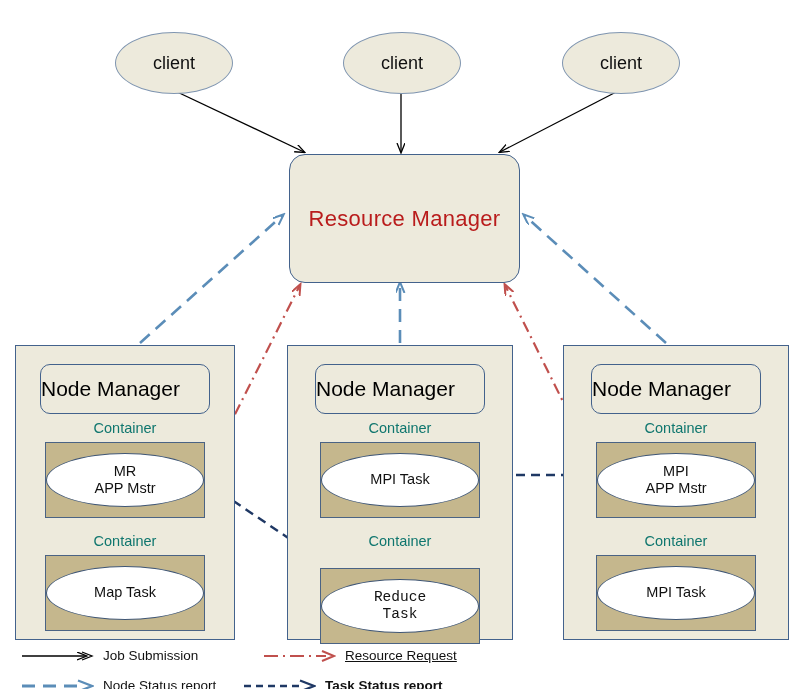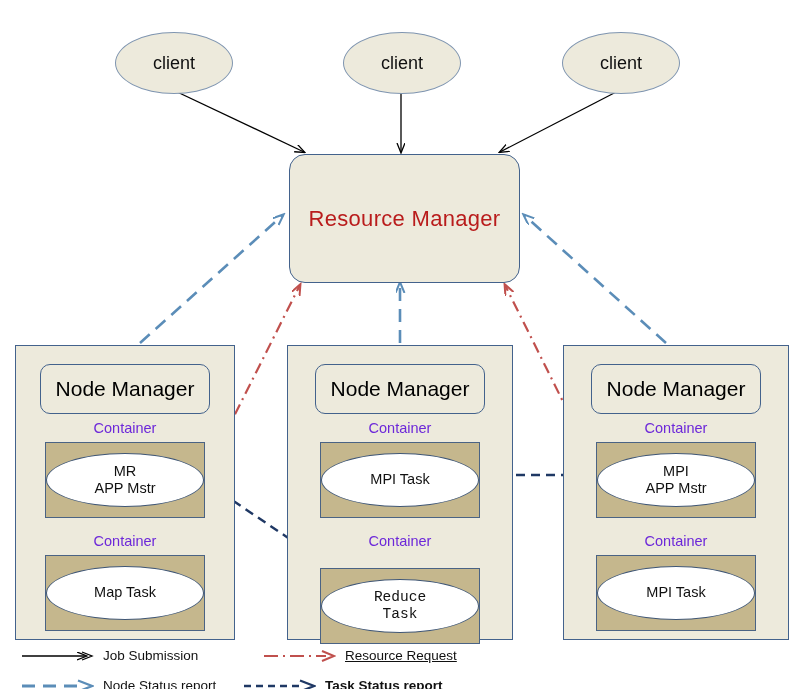--- a/index.html
+++ b/index.html
@@ -67,30 +67,29 @@
     left: 50%;
     transform: translateX(-50%);
     top: 18px;
     width: 168px;
     height: 48px;
     border-radius: 10px;
     background: #EDEADC;
     border: 1.3px solid #43628C;
     display: flex;
     align-items: center;
-    justify-content: center;
     font-size: 21px;
     color: #000;
   }
   .container-label {
     position: absolute;
     left: 50%;
     transform: translateX(-50%);
     font-size: 14.5px;
-    color: #6d28d9;
+    color: #0f766e;
   }
   .container-box {
     position: absolute;
     left: 50%;
     transform: translateX(-50%);
     width: 158px;
     height: 74px;
     background: #C5B78D;
     border: 1.2px solid #4A6384;
   }

